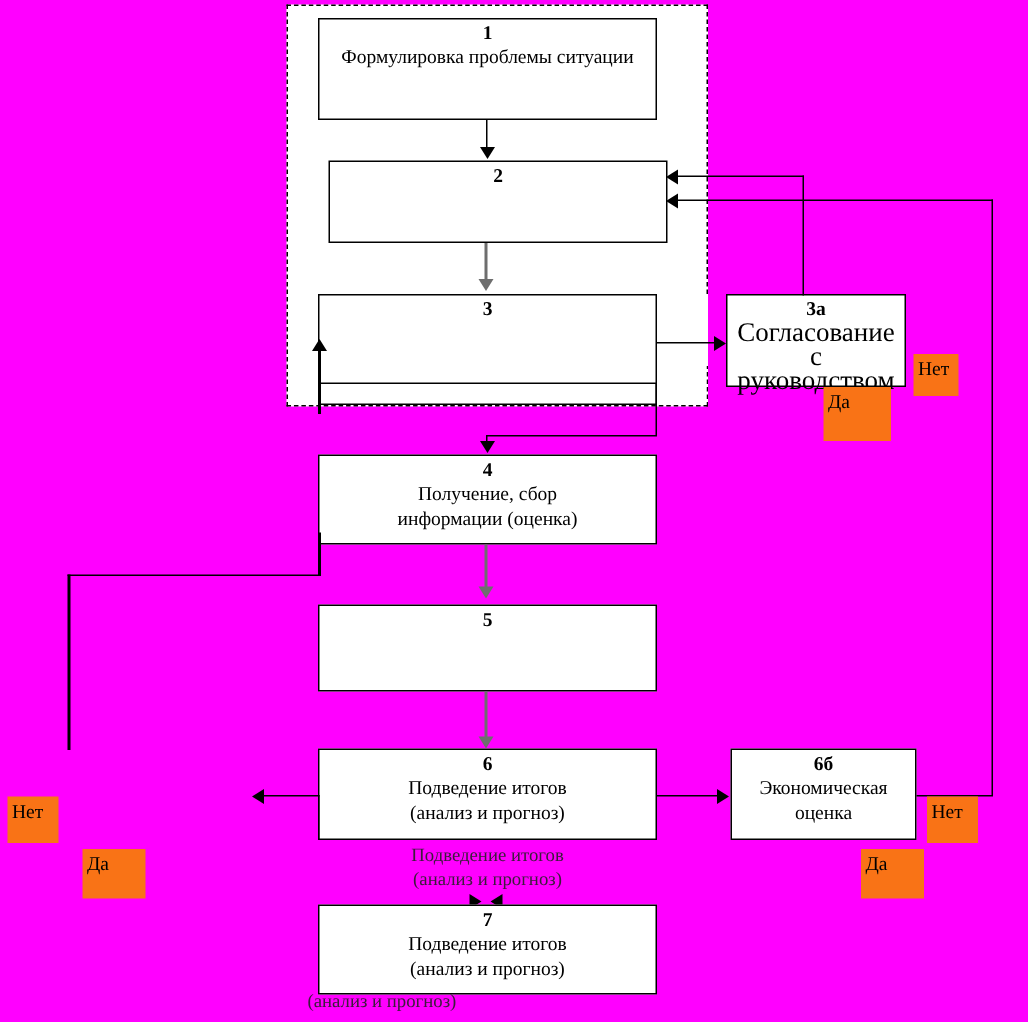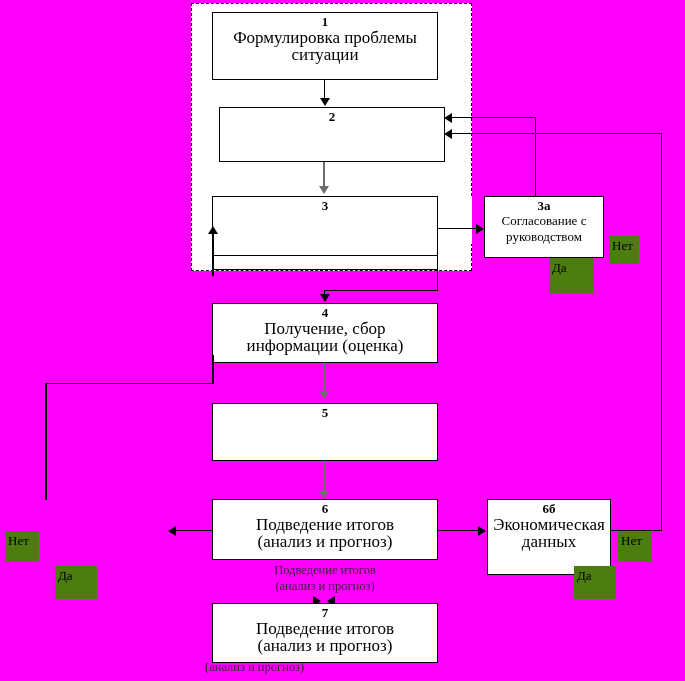--- a/index.html
+++ b/index.html
@@ -33,31 +33,31 @@
     text-align:center;
     color:#000;
   }
   .node .num{
     font-weight:bold;
     font-size:13px;
     line-height:15px;
     margin-top:1px;
   }
   .node .body{
-    font-size:17px;
+    font-size:13px;
     line-height:17px;
     padding:0 5px;
     white-space:pre-line;
   }
-  .node.small .body{font-size:13px;line-height:16px;}
+  .node.small .body{font-size:18px;line-height:16px;}
 
   
   .chip{
     position:absolute;
-    background:#4d7c0f;
+    background:#f97316;
     color:#000;
     font-size:13px;
     line-height:15px;
     padding:2px 3px;
     box-sizing:border-box;
   }
 
   
   .panel{position:absolute;background:#ffffff;box-sizing:border-box;}
   .panel.bordered{border:1px solid #000;}
@@ -165,24 +165,24 @@
     <div class="num">6</div>
     <div class="body">Подведение итогов
 (анализ и прогноз)</div>
   </div>
 
 
   <div class="h" style="left:172px;top:530px;width:41px;"></div>
   <div class="v" style="left:212px;top:530px;height:30px;"></div>
   <div class="ar left" style="left:168px;top:526px;"></div>
 
-  <div class="node" style="left:487px;top:499px;width:124px;height:76px;">
+  <div class="node" style="left:487px;top:499px;width:124px;height:61px;">
     <div class="num">6б</div>
     <div class="body">Экономическая
-данных</div>
+оценка</div>
   </div>
 
   <div class="h" style="left:438px;top:530px;width:42px;"></div>
   <div class="ar right" style="left:478px;top:526px;"></div>
 
   <div class="v" style="left:661px;top:133px;height:397px;"></div>
   <div class="h" style="left:611px;top:530px;width:51px;"></div>
   <div class="h" style="left:447px;top:133px;width:215px;"></div>
   <div class="ar left" style="left:444px;top:129px;"></div>
 

